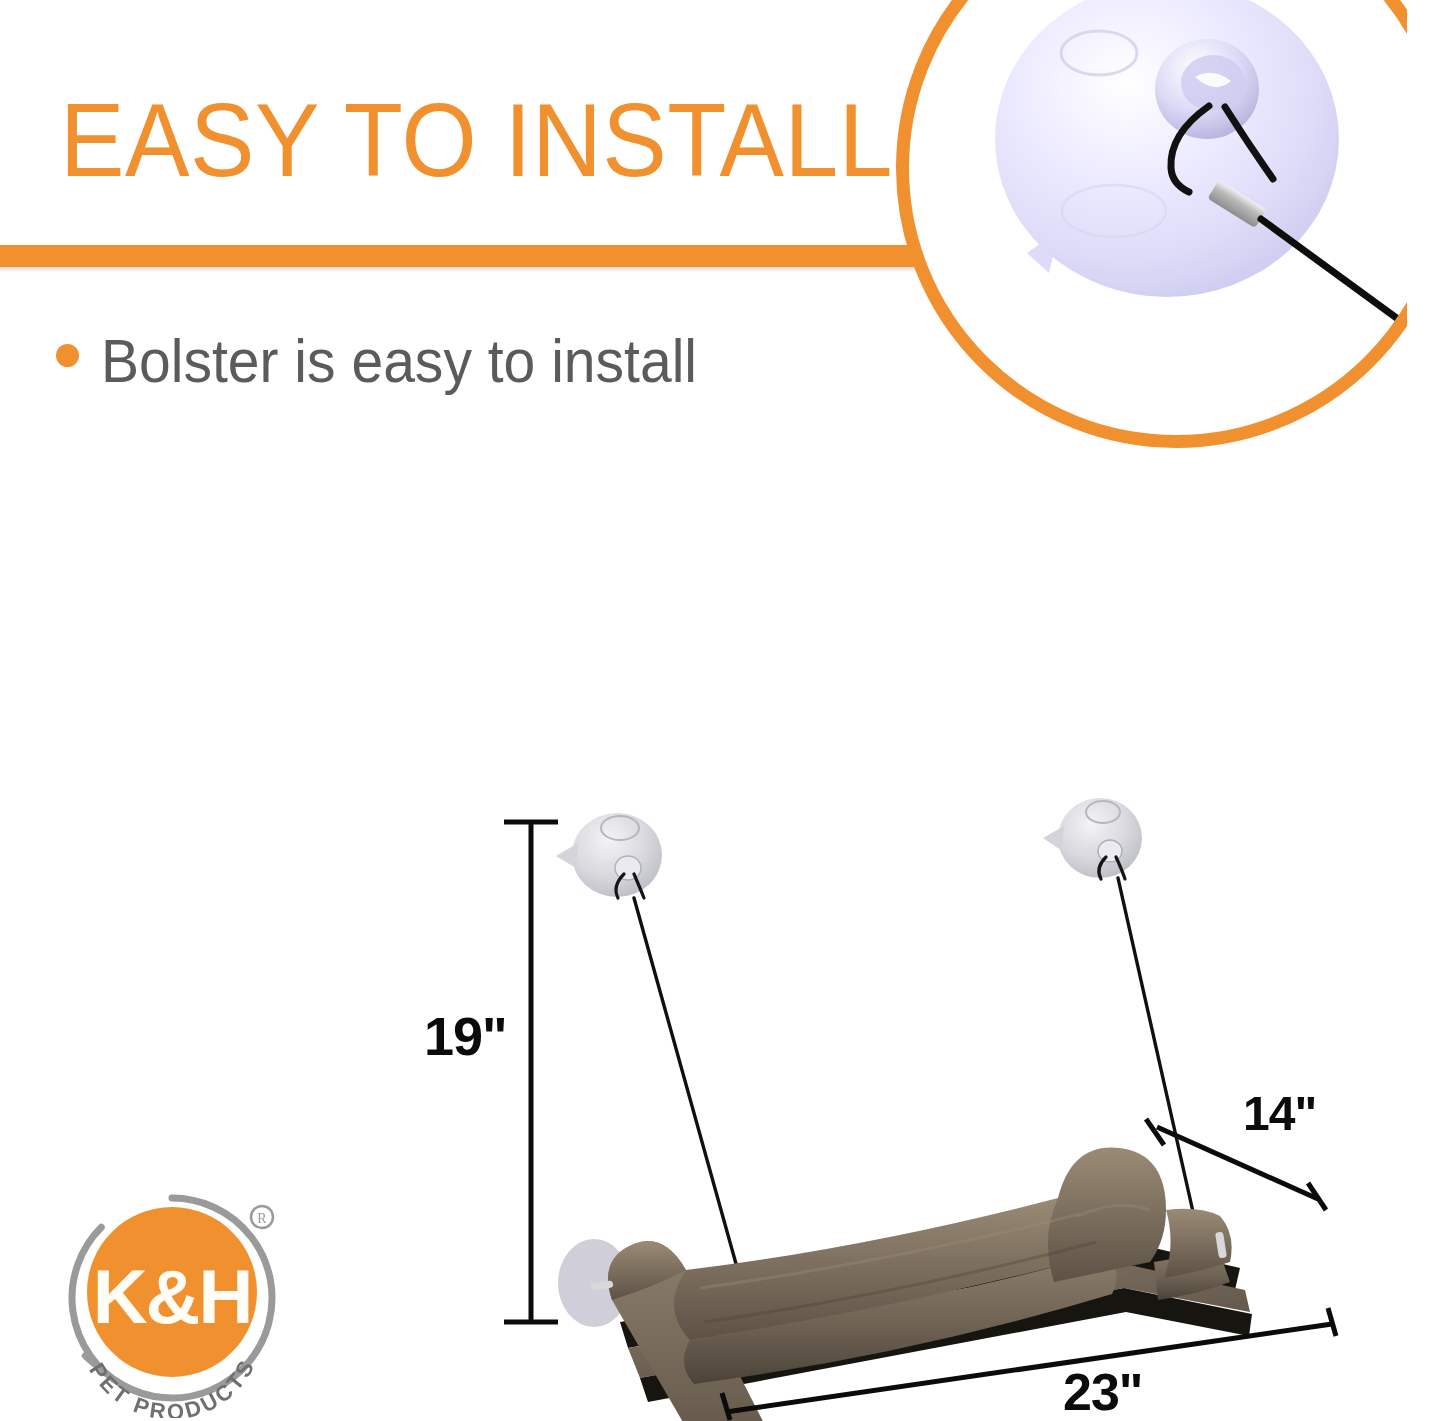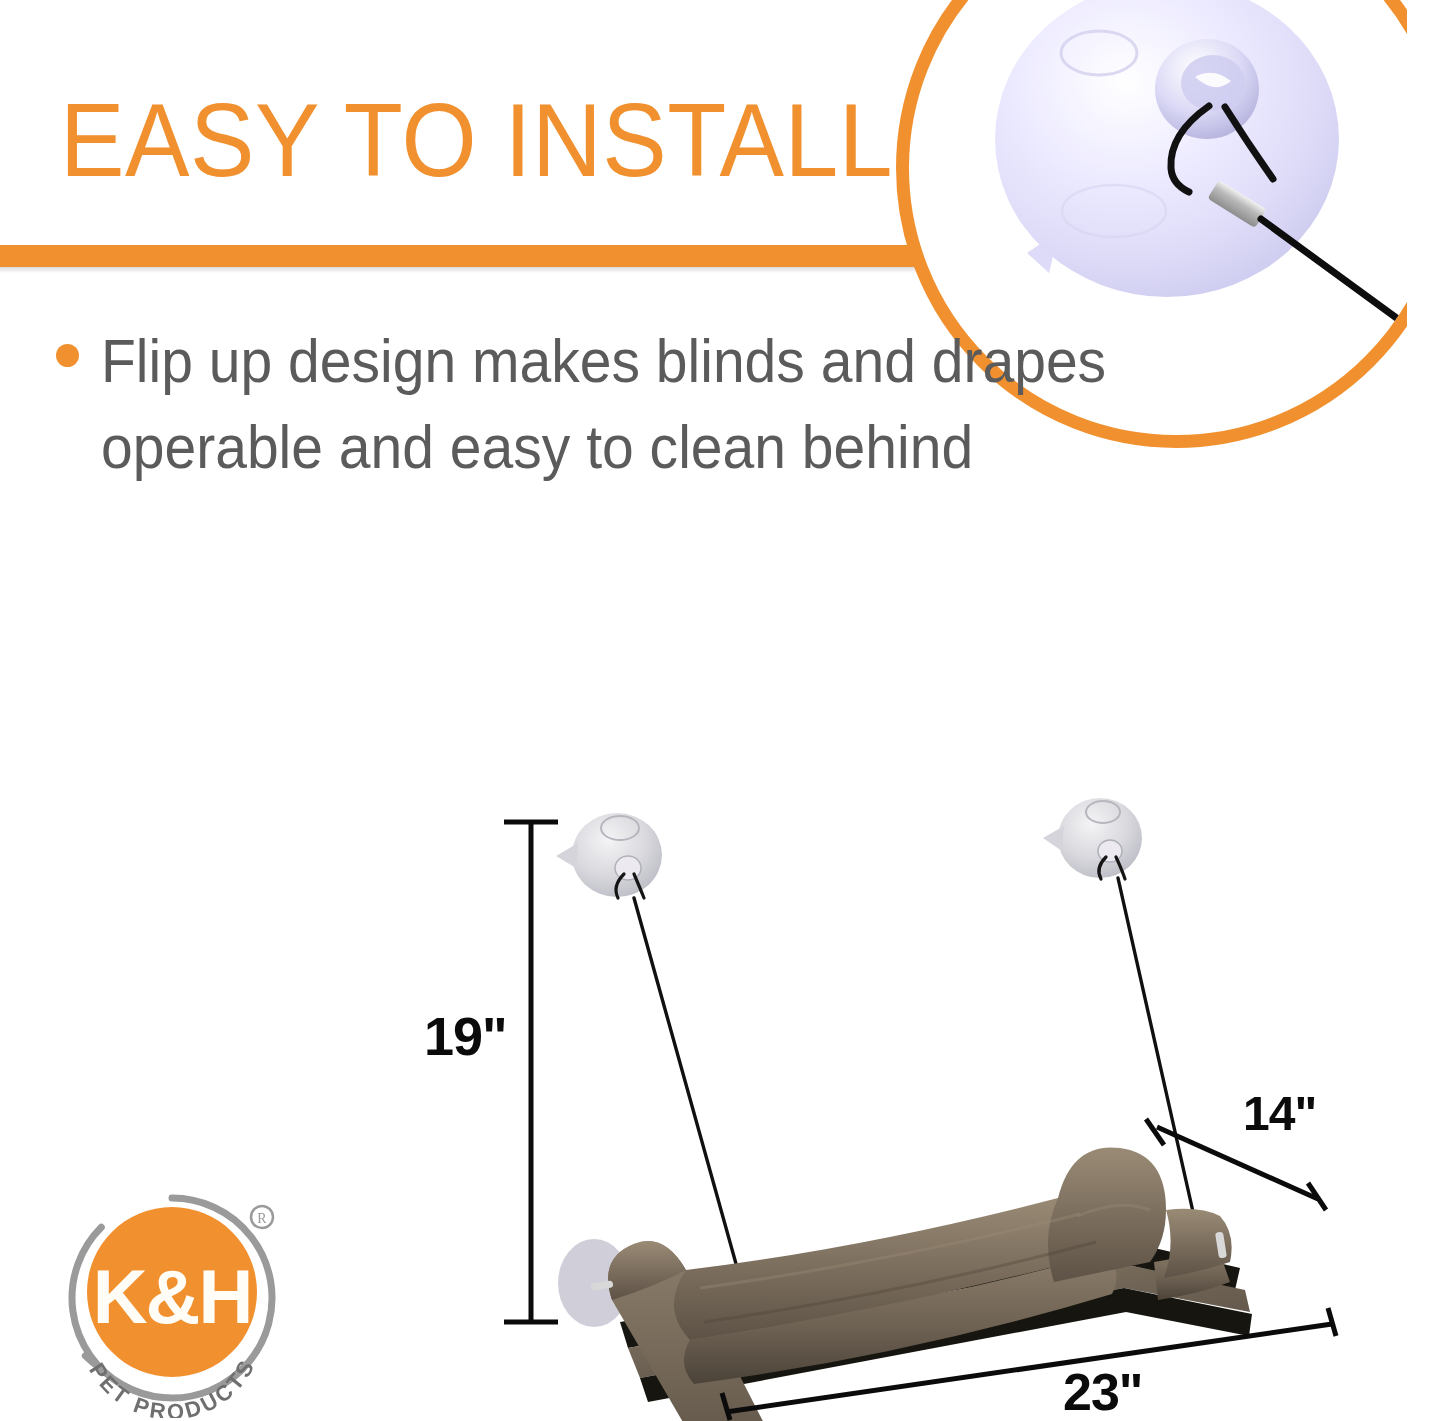--- a/index.html
+++ b/index.html
@@ -168,25 +168,25 @@
       <path d="M316 206 q 24 38 48 72" fill="none" stroke="#111111" stroke-width="7" stroke-linecap="round"></path>
 
       <rect x="300" y="292" width="56" height="22" rx="4" transform="rotate(32 328 303)" fill="url(#ferruleGrad)"></rect>
 
       <path d="M352 318 L 560 470" fill="none" stroke="#0d0d0d" stroke-width="7" stroke-linecap="round"></path>
     </svg>
   </div>
 
   <div id="bullet-list">
 
-
     <div class="bullet-row">
       <div class="bullet-dot"></div>
-      <div class="bullet-text">Flip up design makes blinds and drapes operable and easy to clean behind</div>
+      <div class="bullet-text">Bolster is easy to install</div>
     </div>
+
 
 
   </div>
 
   <svg width="1445" height="1421" viewBox="0 0 1445 1421" style="position:absolute;left:0;top:0;">
     <defs>
       <radialGradient id="cupSmall" cx="40%" cy="32%" r="70%">
         <stop offset="0%" stop-color="#f4f4f6"></stop>
         <stop offset="60%" stop-color="#d9d9de"></stop>
         <stop offset="100%" stop-color="#bfbfc8"></stop>

